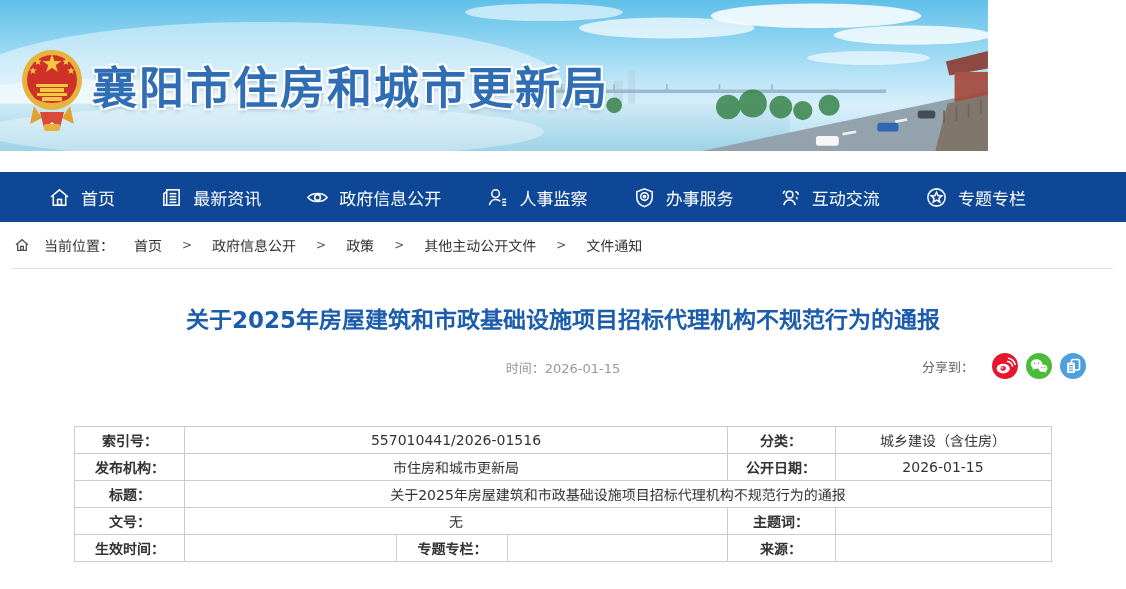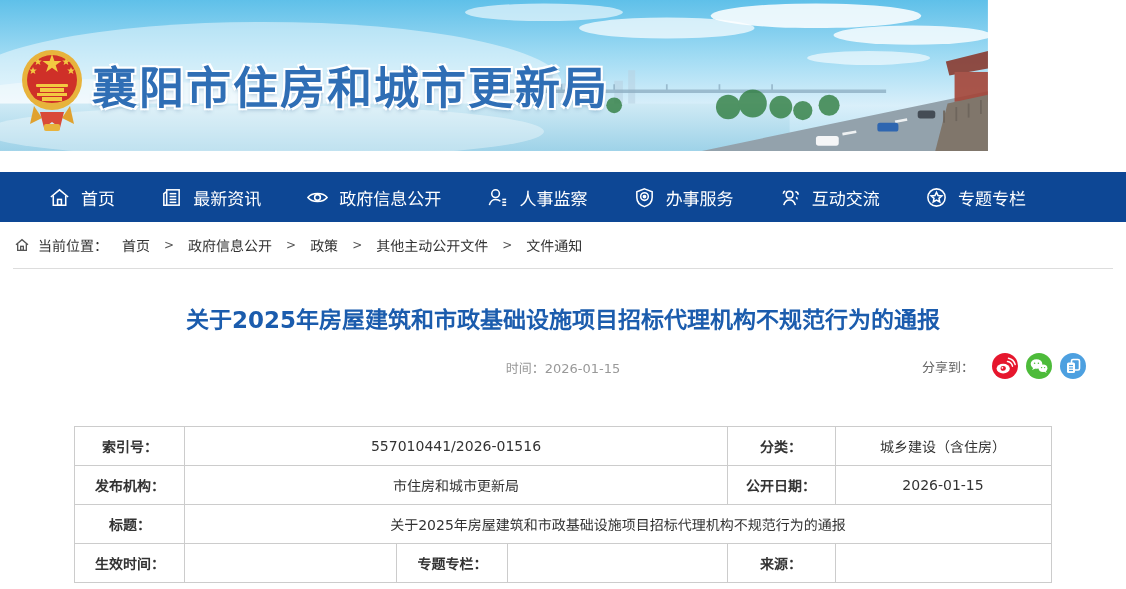--- a/index.html
+++ b/index.html
@@ -17,39 +17,39 @@
 
   
   .main-nav { display:flex; align-items:center; justify-content:space-between;
     height:50px; background:#0d4795; padding:0 100px 0 48px; }
   .nav-item { display:flex; align-items:center; gap:10px; color:#fff; font-size:17px;
     cursor:pointer; white-space:nowrap; }
   .nav-item svg { width:23px; height:23px; display:block; }
 
   
   .breadcrumb { display:flex; align-items:center; height:46px; padding:0 14px;
-    font-size:14px; color:#333; gap:6px; }
+    font-size:14px; color:#333; gap:12px; }
   .breadcrumb svg { width:16px; height:16px; margin-right:2px; }
   .crumb-link { cursor:pointer; margin:0 8px; }
   .crumb-sep { color:#555; font-size:12px; }
   .divider { height:1px; background:#ddd; margin:0 13px; }
 
   
   .article-title { margin-top:32px; text-align:center; font-size:23px; font-weight:bold;
     color:#1b5cad; }
   .meta-row { position:relative; margin-top:18px; height:28px; }
   .meta-time { position:absolute; left:0; right:0; text-align:center; top:5px;
     font-size:13px; color:#999; }
   .share-box { position:absolute; right:40px; top:0; display:flex; align-items:center; gap:8px; }
   .share-label { font-size:13px; color:#666; margin-right:10px; }
   .share-icon { width:26px; height:26px; cursor:pointer; display:block; }
 
   
   table.info { width:976px; margin:45px auto 0; border-collapse:collapse; table-layout:fixed; }
-  table.info td { border:1px solid #ccc; height:39px; font-size:14px; color:#333;
+  table.info td { border:1px solid #ccc; height:27px; font-size:14px; color:#333;
     padding:2px 12px; overflow:hidden; white-space:nowrap; }
   td.lbl { font-weight:bold; text-align:center; padding:2px 4px; }
   td.val { text-align:center; }
 </style>
 </head>
 <body>
 
 <header class="banner">
   <svg class="banner-scene" viewBox="0 0 1126 172" preserveAspectRatio="none">
     <defs>
@@ -299,20 +299,26 @@
       <td class="lbl">发布机构：</td>
       <td class="val" colspan="3">市住房和城市更新局</td>
       <td class="lbl">公开日期：</td>
       <td class="val">2026-01-15</td>
     </tr>
     <tr>
       <td class="lbl">标题：</td>
       <td class="val" colspan="5">关于2025年房屋建筑和市政基础设施项目招标代理机构不规范行为的通报</td>
     </tr>
     <tr>
+      <td class="lbl">文号：</td>
+      <td class="val" colspan="3">无</td>
+      <td class="lbl">主题词：</td>
+      <td class="val"></td>
+    </tr>
+    <tr>
       <td class="lbl">生效时间：</td>
       <td class="val"></td>
       <td class="lbl">专题专栏：</td>
       <td class="val"></td>
       <td class="lbl">来源：</td>
       <td class="val"></td>
     </tr>
   </tbody>
     </table>
 </main>

